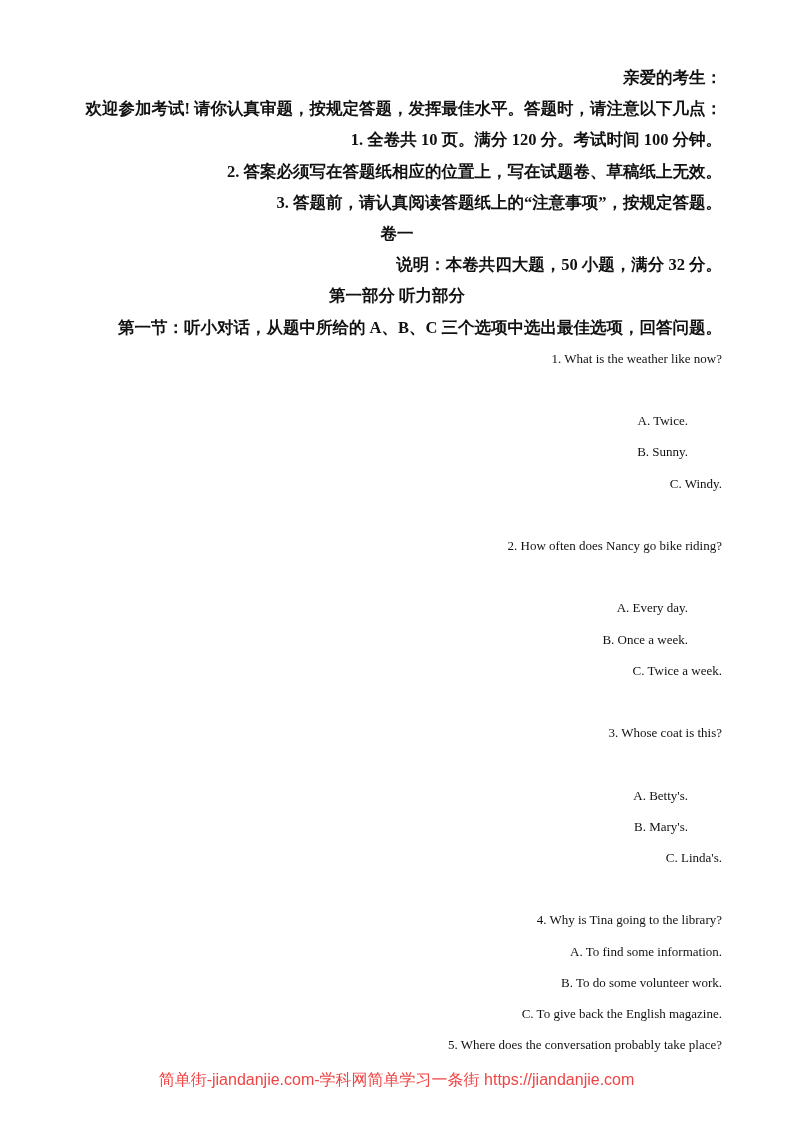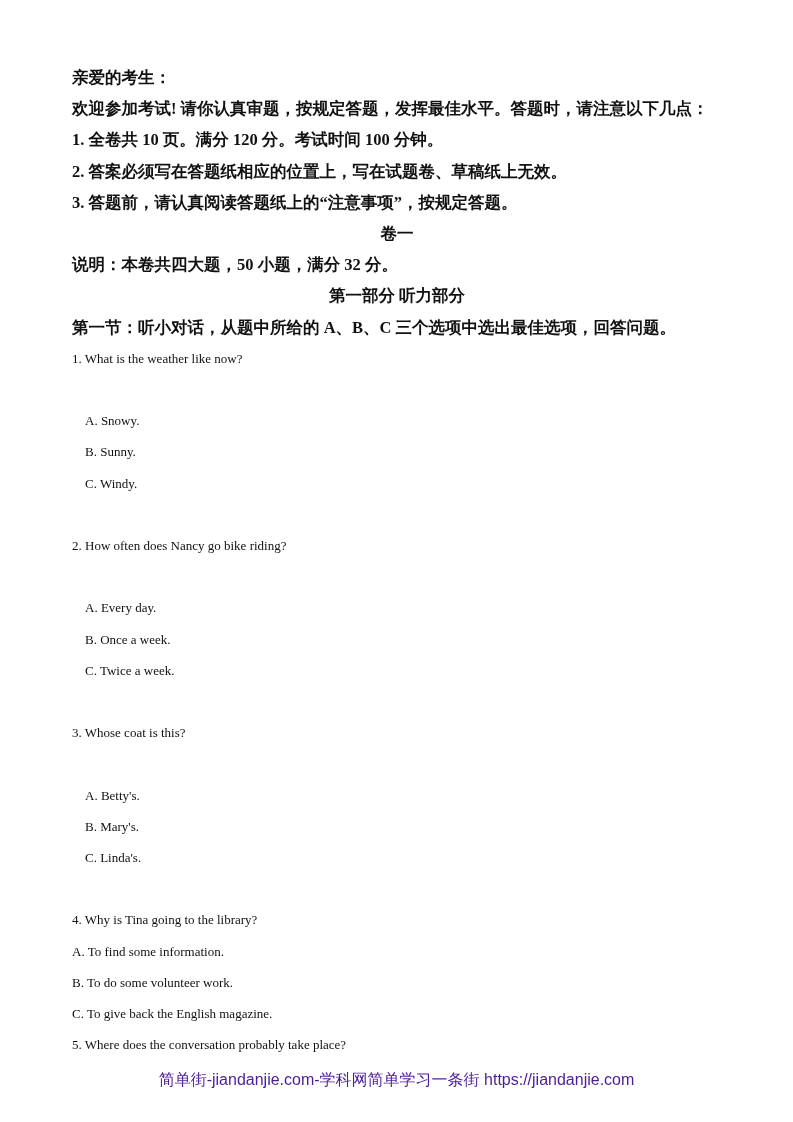--- a/index.html
+++ b/index.html
@@ -22,20 +22,21 @@
     font-size: 23px;
     font-weight: bold;
     line-height: 34px;
     letter-spacing: 3px;
     white-space: pre;
   }
   .line {
     line-height: 31.2px;
     min-height: 31.2px;
     white-space: pre-wrap;
+    text-align: right;
   }
   .zh-b {
     font-weight: bold;
     font-size: 16.5px;
   }
   .en {
     font-size: 13px;
   }
   .center { text-align: center; }
   .opt {
@@ -44,21 +45,21 @@
   }
   .opt:last-child { margin-right: 0; }
   .page-footer {
     position: absolute;
     left: 0;
     right: 0;
     top: 1070px;
     text-align: center;
     font-family: "Liberation Sans", "DejaVu Sans", sans-serif;
     font-size: 16px;
-    color: #4c1d95;
+    color: #ef4444;
   }
 </style>
 </head>
 <body>
 
 <div class="content">
 
 
   <div class="line zh-b">亲爱的考生：</div>
   <div class="line zh-b">欢迎参加考试! 请你认真审题，按规定答题，发挥最佳水平。答题时，请注意以下几点：</div>
@@ -67,21 +68,21 @@
   <div class="line zh-b">3. 答题前，请认真阅读答题纸上的“注意事项”，按规定答题。</div>
 
   <div class="line zh-b center">卷一</div>
   <div class="line zh-b">说明：本卷共四大题，50 小题，满分 32 分。</div>
   <div class="line zh-b center">第一部分 听力部分</div>
 
   <div class="line zh-b">第一节：听小对话，从题中所给的 A、B、C 三个选项中选出最佳选项，回答问题。</div>
 
   <div class="line en">1. What is the weather like now?</div>
   <div class="line en">
-    <span class="opt">A. Snowy.</span>
+    <span class="opt">A. Twice.</span>
     <span class="opt">B. Sunny.</span>
     <span class="opt">C. Windy.</span>
   </div>
 
   <div class="line en">2. How often does Nancy go bike riding?</div>
   <div class="line en">
     <span class="opt">A. Every day.</span>
     <span class="opt">B. Once a week.</span>
     <span class="opt">C. Twice a week.</span>
   </div>

